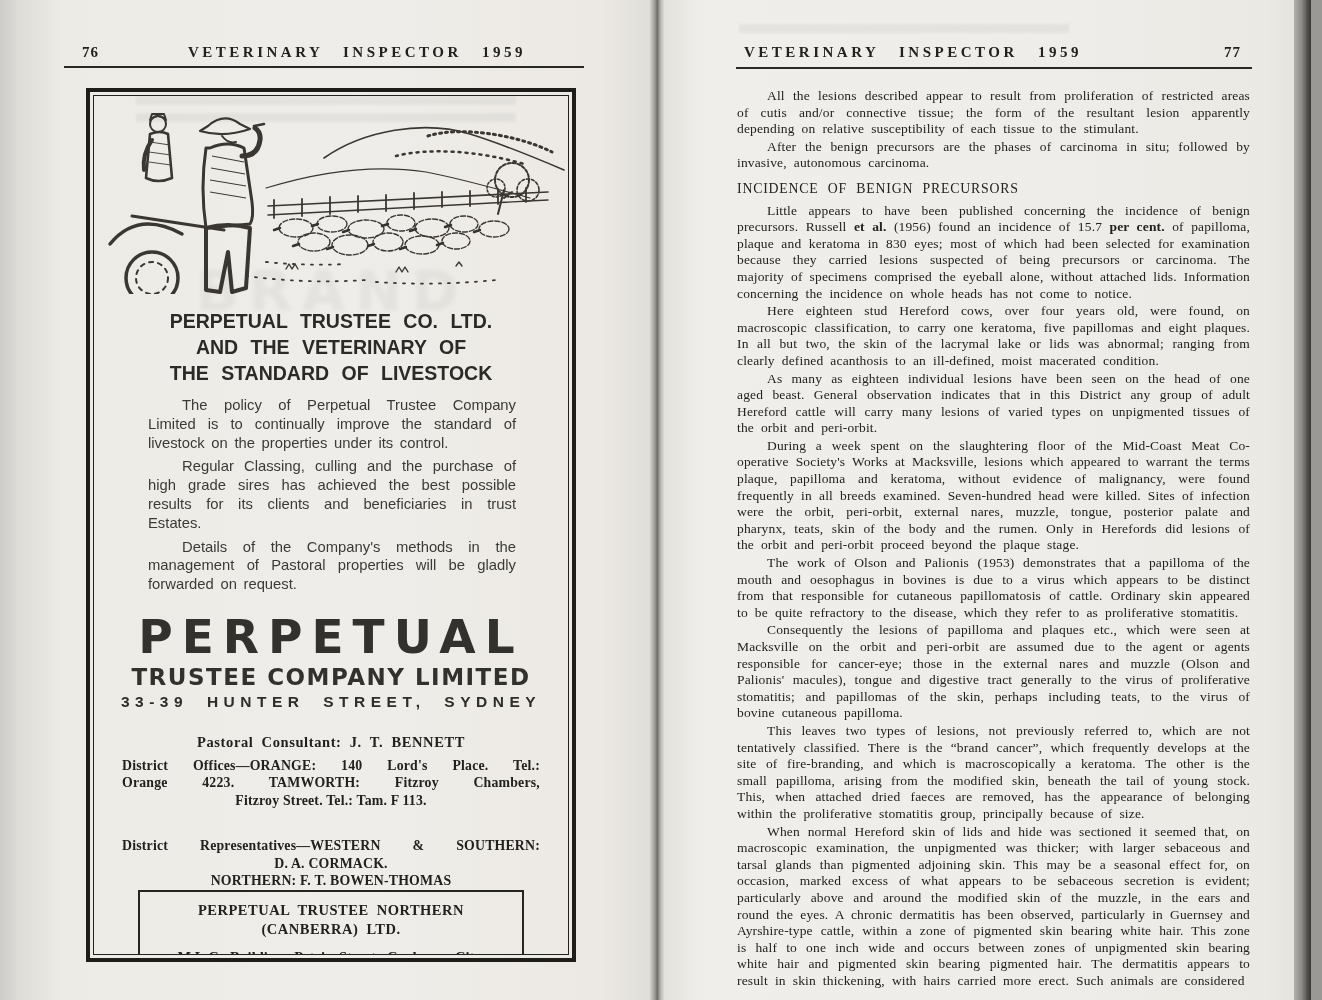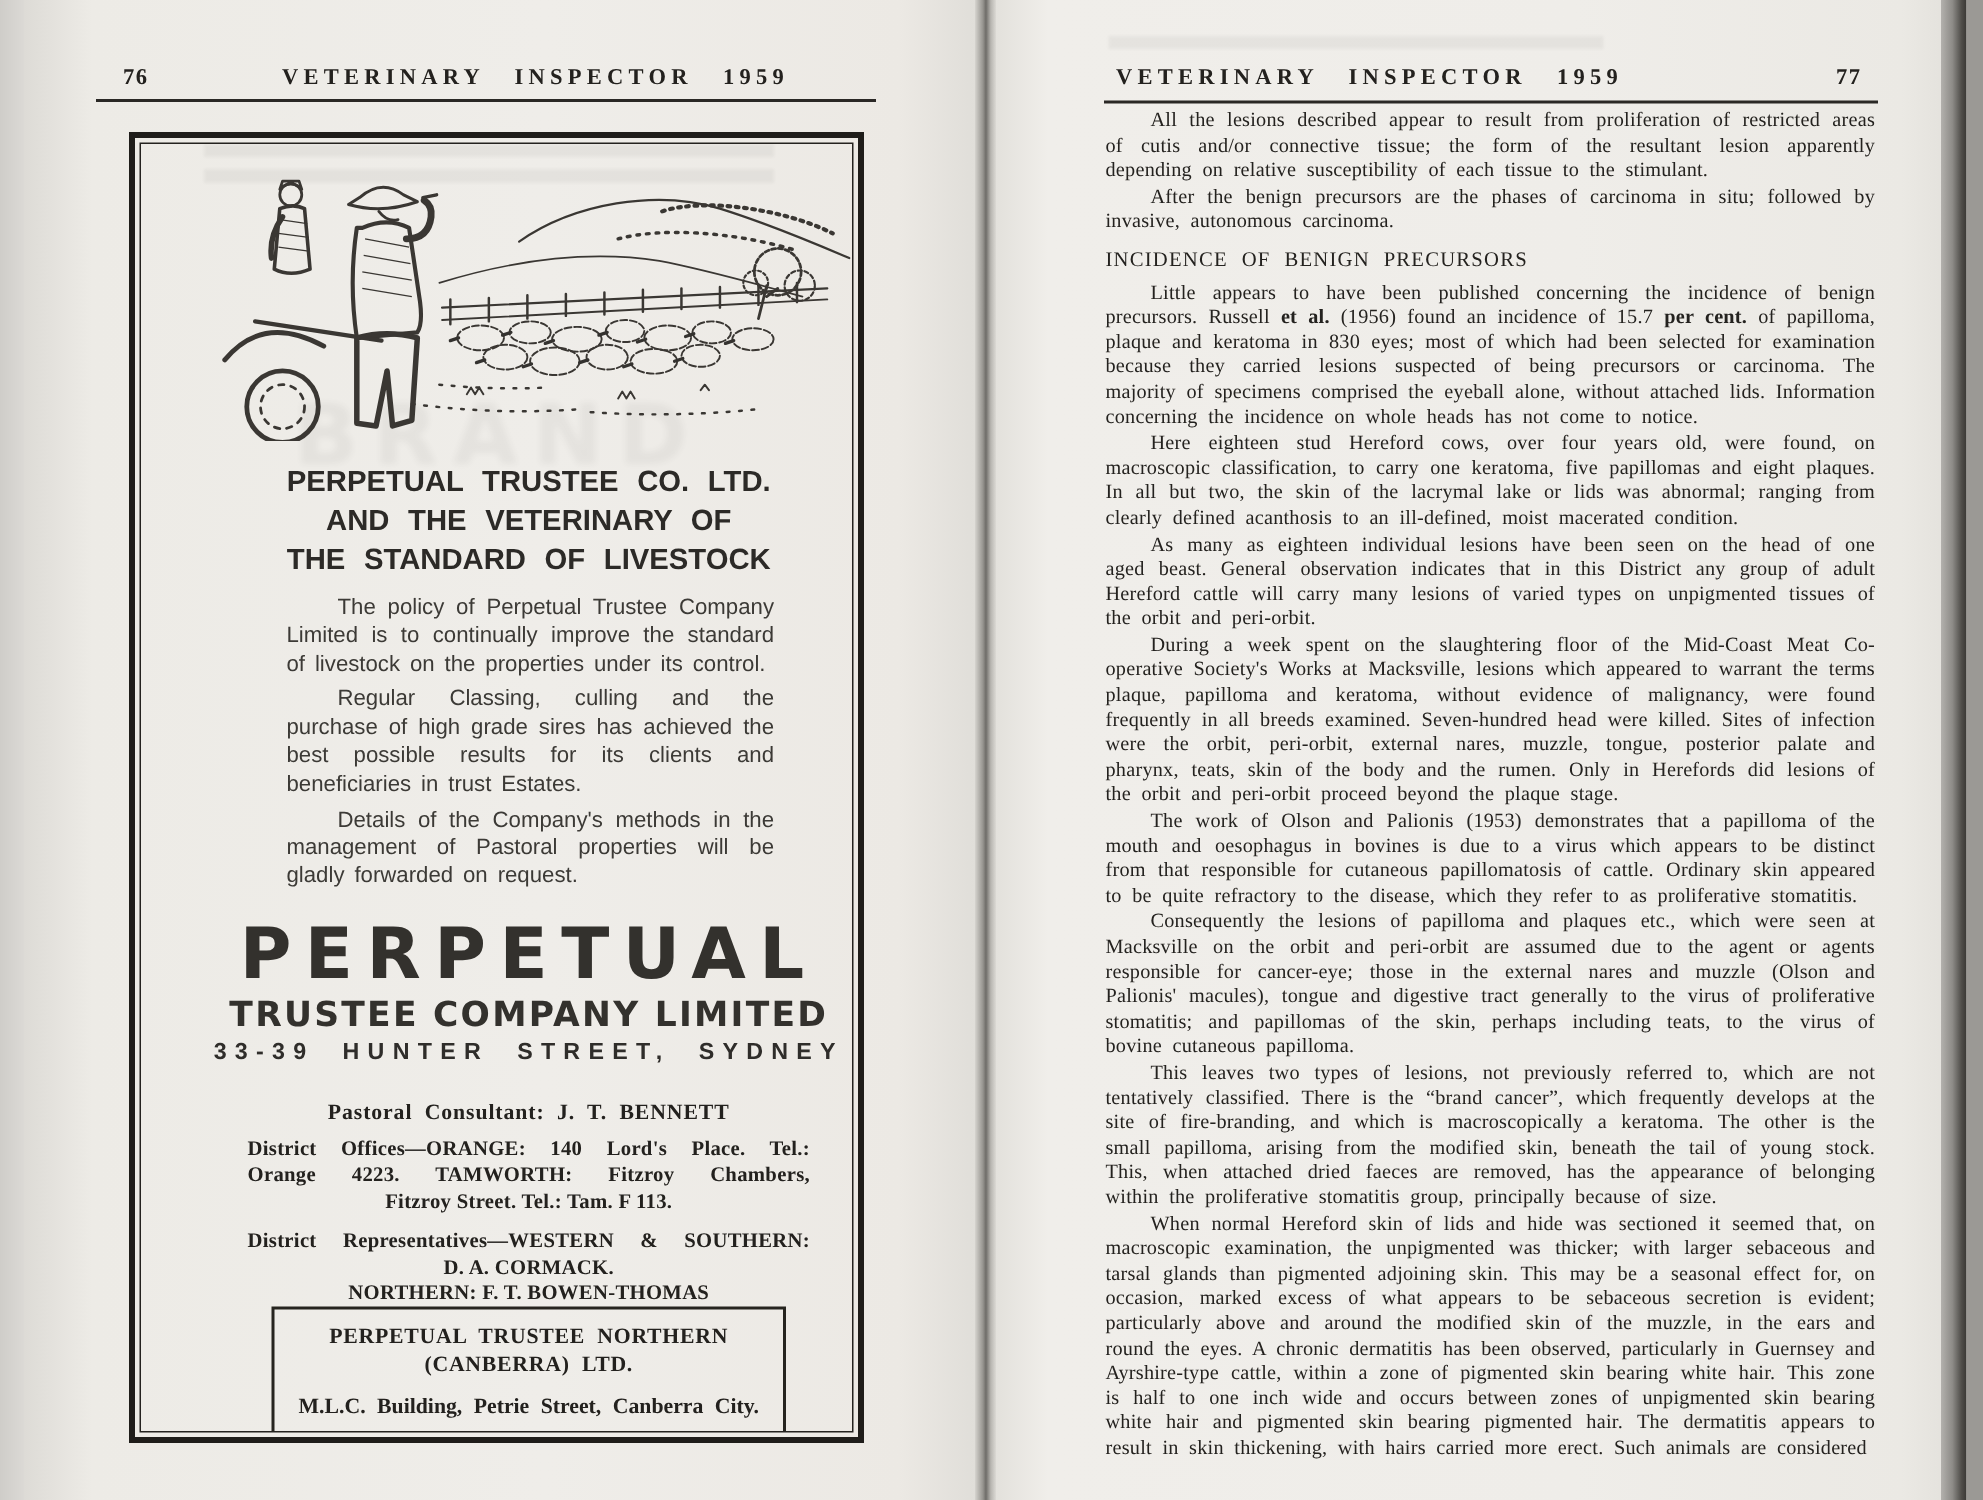--- a/index.html
+++ b/index.html
@@ -22,21 +22,21 @@
   .runhead{position:absolute;top:44px;left:0;right:0;height:22px;}
   .runhead .pn{position:absolute;font-weight:bold;font-size:15px;letter-spacing:1px;}
   .runhead .rt{position:absolute;font-weight:bold;font-size:15px;
     letter-spacing:3.5px;word-spacing:13px;white-space:nowrap;}
   .headrule{position:absolute;height:2px;background:#2a2825;}
 
   
   .ad-box{position:absolute;left:70px;top:88px;width:490px;height:874px;
     border:4px solid #1f1d1a;background:transparent;box-sizing:border-box;}
   .ad-inner{position:absolute;inset:3px;border:1.5px solid #24221f;
-    box-sizing:border-box;display:flex;flex-direction:column;overflow:hidden;padding-left:43px;}
+    box-sizing:border-box;display:flex;flex-direction:column;overflow:hidden;}
   .illus{flex:0 0 auto;width:100%;height:198px;display:block;}
   .ad-headline{margin-top:14px;text-align:center;
     font-family:"Liberation Sans",sans-serif;font-weight:bold;
     font-size:19.5px;line-height:26px;word-spacing:7px;color:#2c2a27;}
   .ad-paras{margin:10px 52px 0 54px;
     font-family:"Liberation Sans",sans-serif;font-size:14.8px;line-height:18.8px;
     color:#3c3a36;text-align:justify;word-spacing:2.5px;}
   .ad-para{text-indent:34px;margin-bottom:5px;}
   .logo-name{margin-top:12px;text-align:center;font-family:"DejaVu Sans",sans-serif;
     font-weight:bold;font-size:47px;line-height:52px;letter-spacing:9px;color:#33312d;}
@@ -48,21 +48,21 @@
     letter-spacing:.6px;word-spacing:4px;}
   .serif-block{margin:6px 28px 0 28px;font-size:13.8px;line-height:17.5px;
     font-weight:bold;letter-spacing:.2px;}
   .serif-line{white-space:normal;}
   .canberra-box{margin:auto 44px 8px 44px;border:2px solid #26241f;
     padding:9px 6px 10px 6px;text-align:center;}
   .cb-title{font-weight:bold;font-size:14.5px;line-height:19px;letter-spacing:.5px;word-spacing:4px;}
   .cb-addr{margin-top:9px;font-weight:bold;font-size:14.5px;line-height:18px;word-spacing:4px;}
 
   
-  .article{position:absolute;left:73px;top:72px;width:513px;
+  .article{position:absolute;left:73px;top:88px;width:513px;
     font-size:13.5px;line-height:16.6px;text-align:justify;
     letter-spacing:.15px;word-spacing:3.5px;color:#24221f;}
   .art-p{text-indent:30px;margin:0 0 1px 0;}
   .art-h{font-weight:normal;font-size:13.8px;letter-spacing:.8px;word-spacing:5px;
     margin:9px 0 5px 0;text-align:left;text-indent:0;}
 
   
   .ghost{position:absolute;opacity:.055;filter:blur(1.2px);pointer-events:none;
     background:repeating-linear-gradient(180deg,#41403c 0 9px,transparent 9px 17px);}
   .ghost-big{position:absolute;opacity:.05;filter:blur(2px);pointer-events:none;
@@ -184,21 +184,21 @@
 
         <div class="consultant">Pastoral Consultant:  J. T. BENNETT</div>
 
         <div class="serif-block">
             <div class="serif-line" style="text-align: justify; text-align-last: justify;">District Offices—ORANGE: 140 Lord's Place. Tel.:</div>
             <div class="serif-line" style="text-align: justify; text-align-last: justify;">Orange 4223. TAMWORTH: Fitzroy Chambers,</div>
             <div class="serif-line" style="text-align: center;">Fitzroy Street.  Tel.:  Tam. F 113.</div>
           </div>
 
         <div class="serif-block" style="margin-top:9px;">
-            <div class="serif-line" style="text-align: justify; text-align-last: justify;">District Representatives—WESTERN &amp; SOUTHERN:</div>
+            <div class="serif-line" style="text-align: justify; text-align-last: justify; margin-top: 19px;">District Representatives—WESTERN &amp; SOUTHERN:</div>
             <div class="serif-line" style="text-align: center;">D. A. CORMACK.</div>
             <div class="serif-line" style="text-align: center;">NORTHERN:  F. T. BOWEN-THOMAS</div>
           </div>
 
         <div class="canberra-box">
           <div class="cb-title">
               <div class="cb-title-line">PERPETUAL TRUSTEE NORTHERN</div>
               <div class="cb-title-line">(CANBERRA) LTD.</div>
             </div>
           <div class="cb-addr">M.L.C. Building, Petrie Street, Canberra City.</div>

